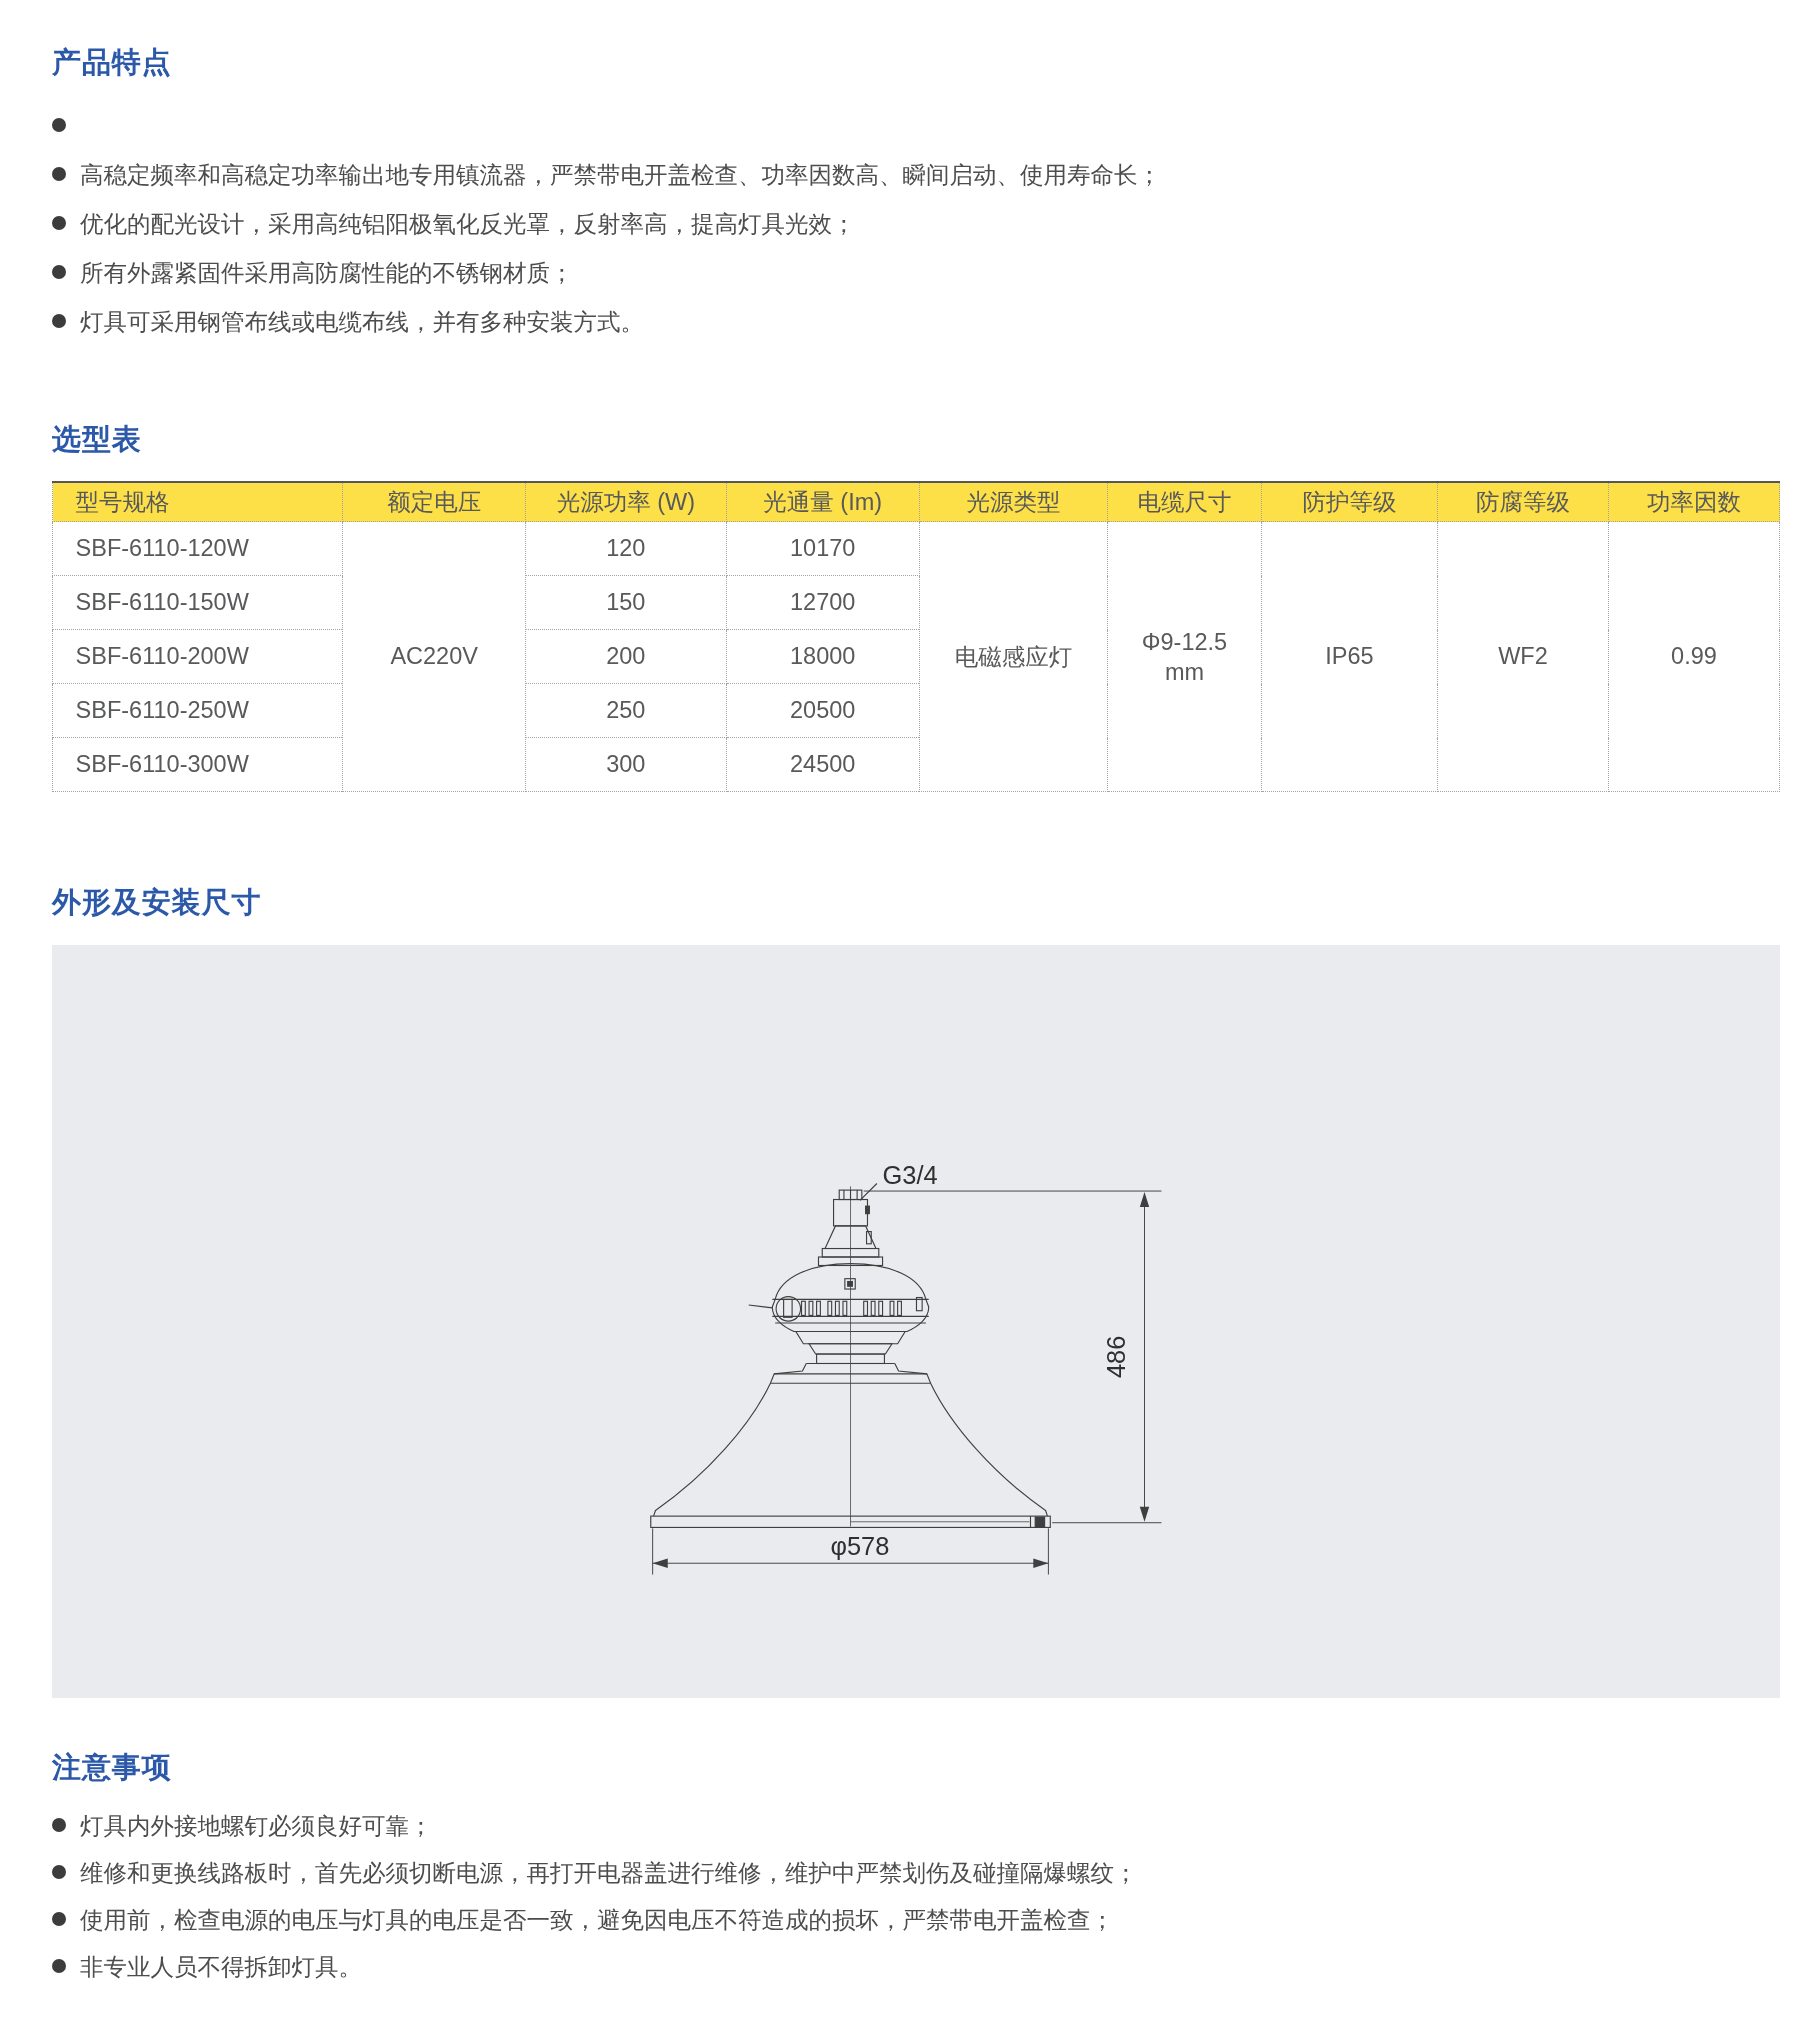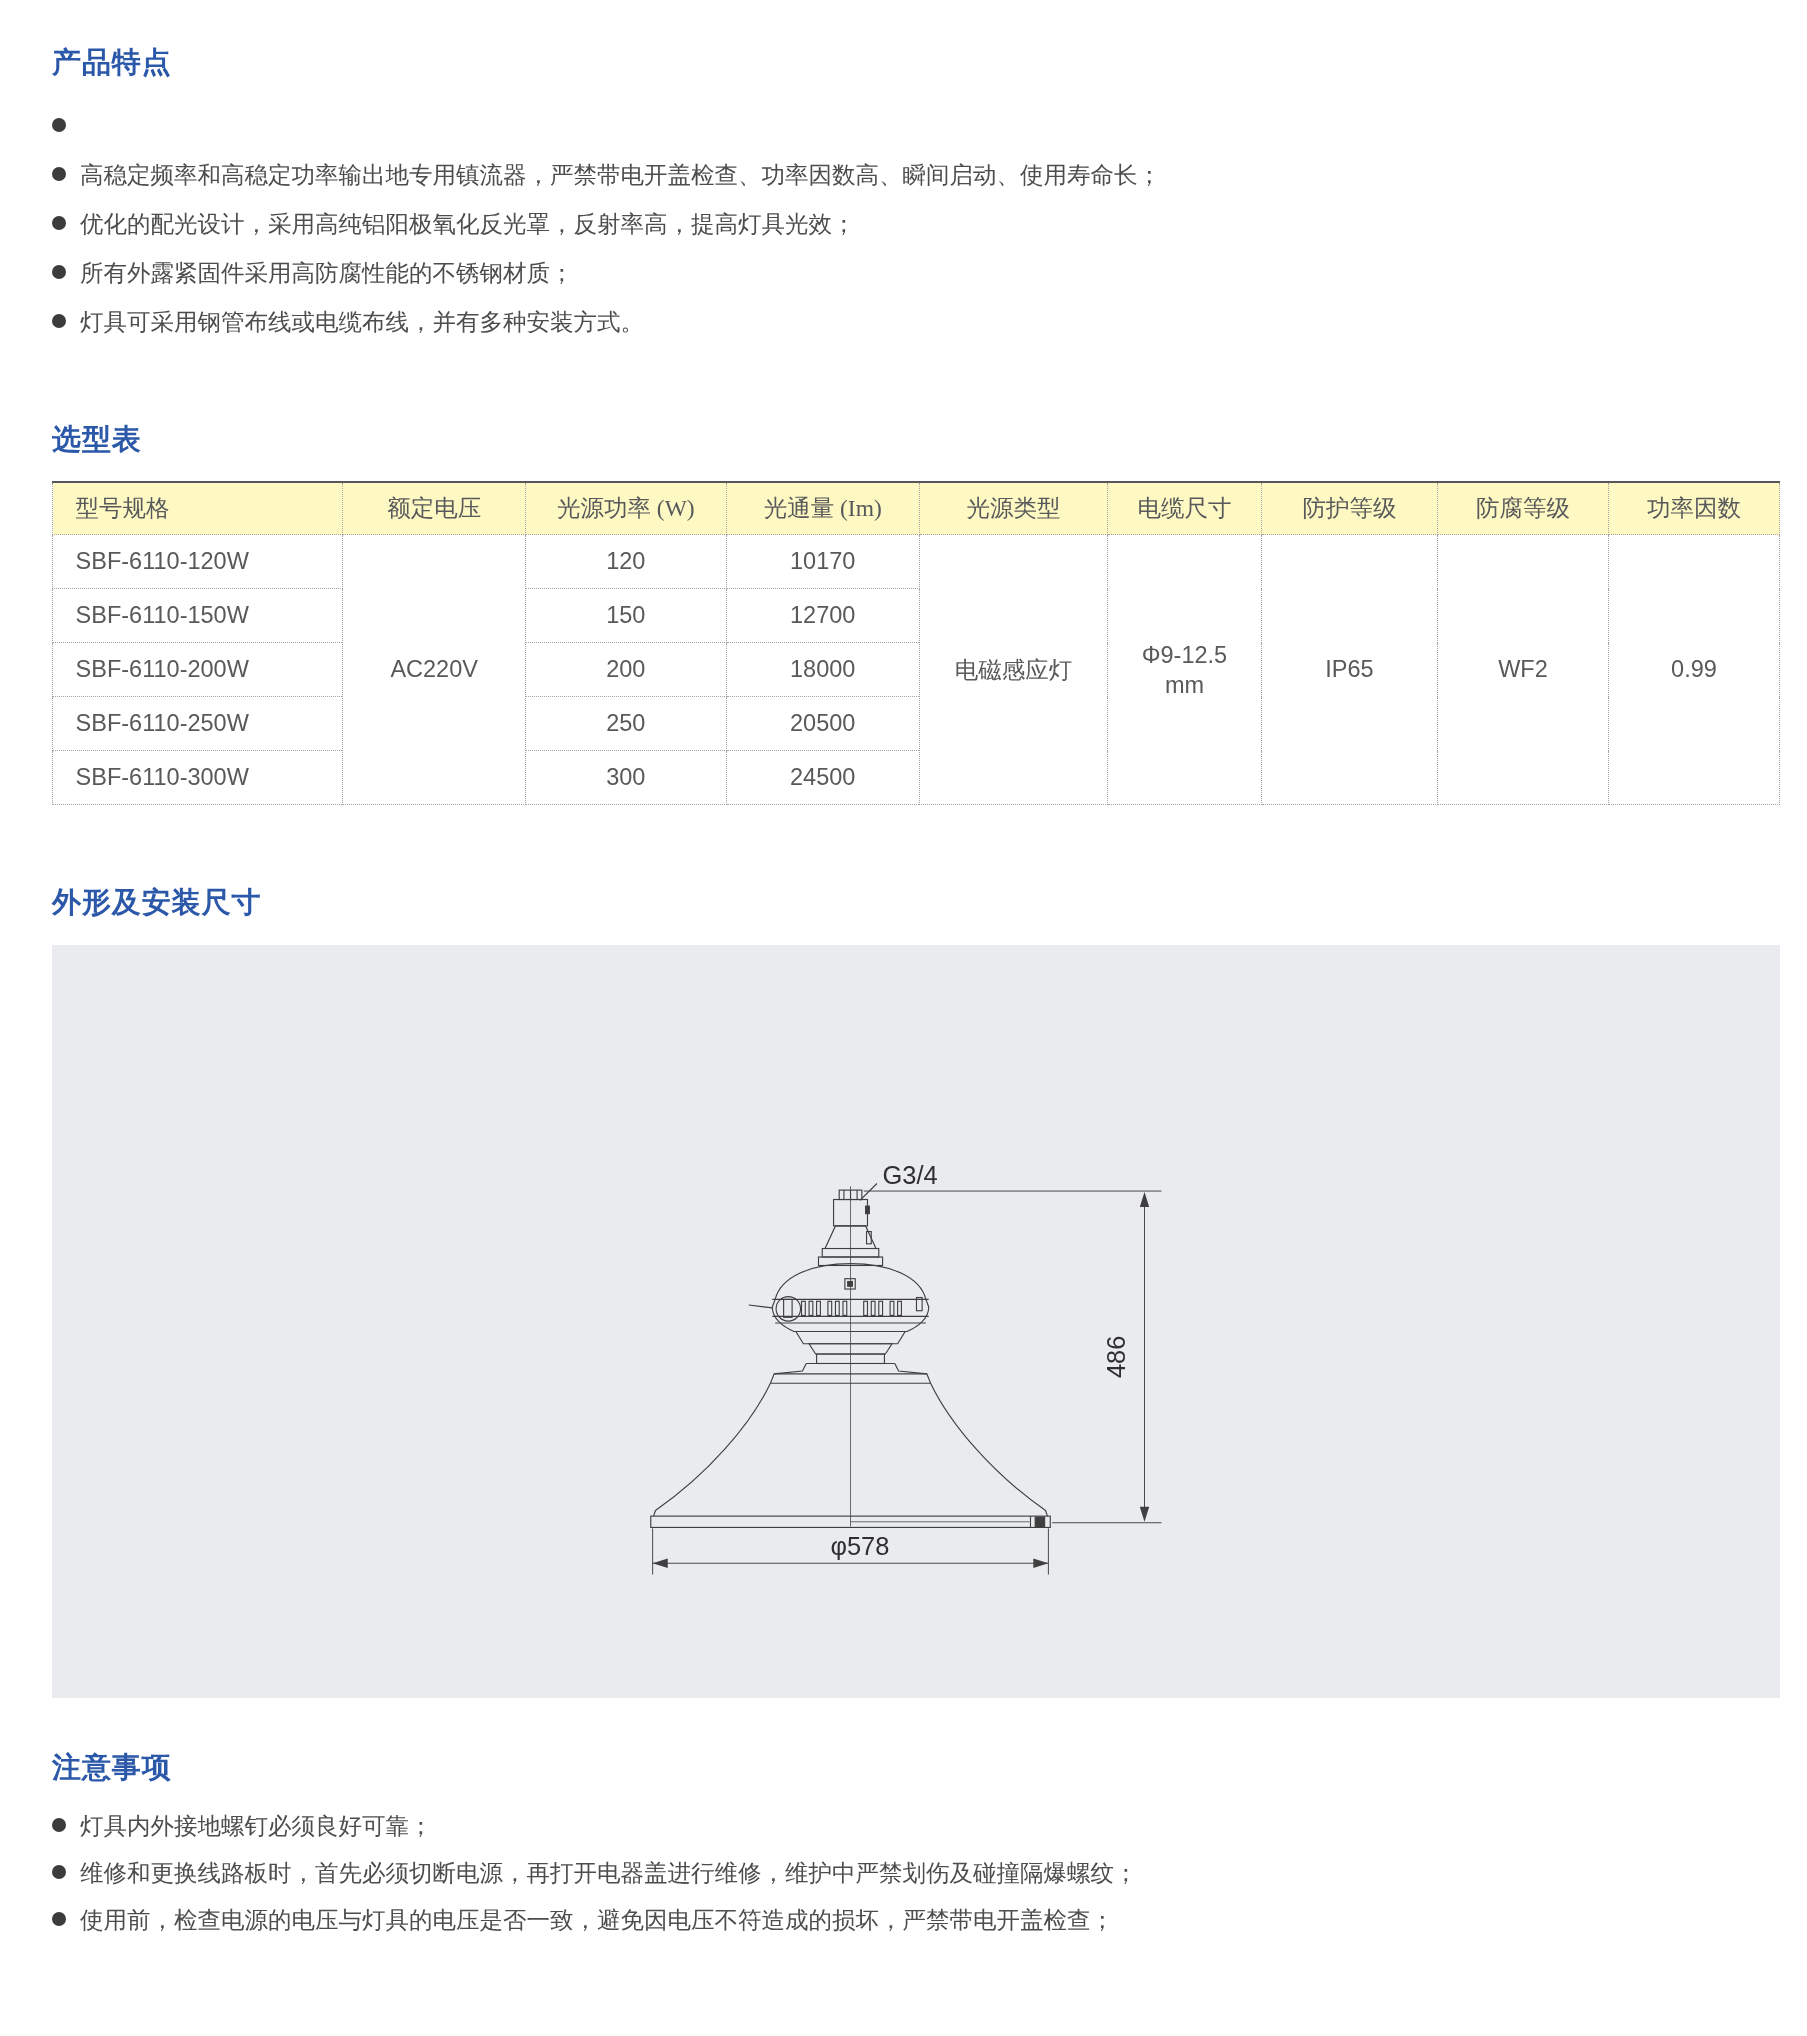--- a/index.html
+++ b/index.html
@@ -35,21 +35,21 @@
     width:1728px; margin-top:24.5px;
     border-collapse:collapse; table-layout:fixed;
     border-top:2.8px solid #55565a;
     font-size:23.5px; color:#58595b;
   }
   table.sel th, table.sel td {
     border:0.9px dotted #a3a3a3;
     text-align:center; font-weight:400;
     background:#ffffff;
   }
-  table.sel thead th { height:53px; background:#fef9c3;font-family:Liberation Serif, serif; }
+  table.sel thead th { height:40px; background:#fde047; }
   table.sel tbody td { height:54px; }
   table.sel th.col-model, table.sel td.col-model {
     text-align:left; padding-left:22.6px;
   }
   .cable-wrap { max-width:113px; margin:4px auto; line-height:30px; }
   
   .drawing-box {
     position:relative; margin-top:26px;
     width:1728px; height:753px;
     background:#e9ebee;
@@ -232,17 +232,18 @@
       </svg>
     </div>
   </div>
 
   <div class="section" style="top:1750px;">
     <h2 class="sec-title">注意事项</h2>
     <ul class="bullets tight" style="margin-top:19px;">
       <li><span class="dot"></span><span>灯具内外接地螺钉必须良好可靠；</span></li>
       <li><span class="dot"></span><span>维修和更换线路板时，首先必须切断电源，再打开电器盖进行维修，维护中严禁划伤及碰撞隔爆螺纹；</span></li>
       <li><span class="dot"></span><span>使用前，检查电源的电压与灯具的电压是否一致，避免因电压不符造成的损坏，严禁带电开盖检查；</span></li>
+      <li><span class="dot"></span><span>非专业人员不得拆卸灯具。</span></li>
     </ul>
   </div>
 
 </div>
 
 
 </body></html>

